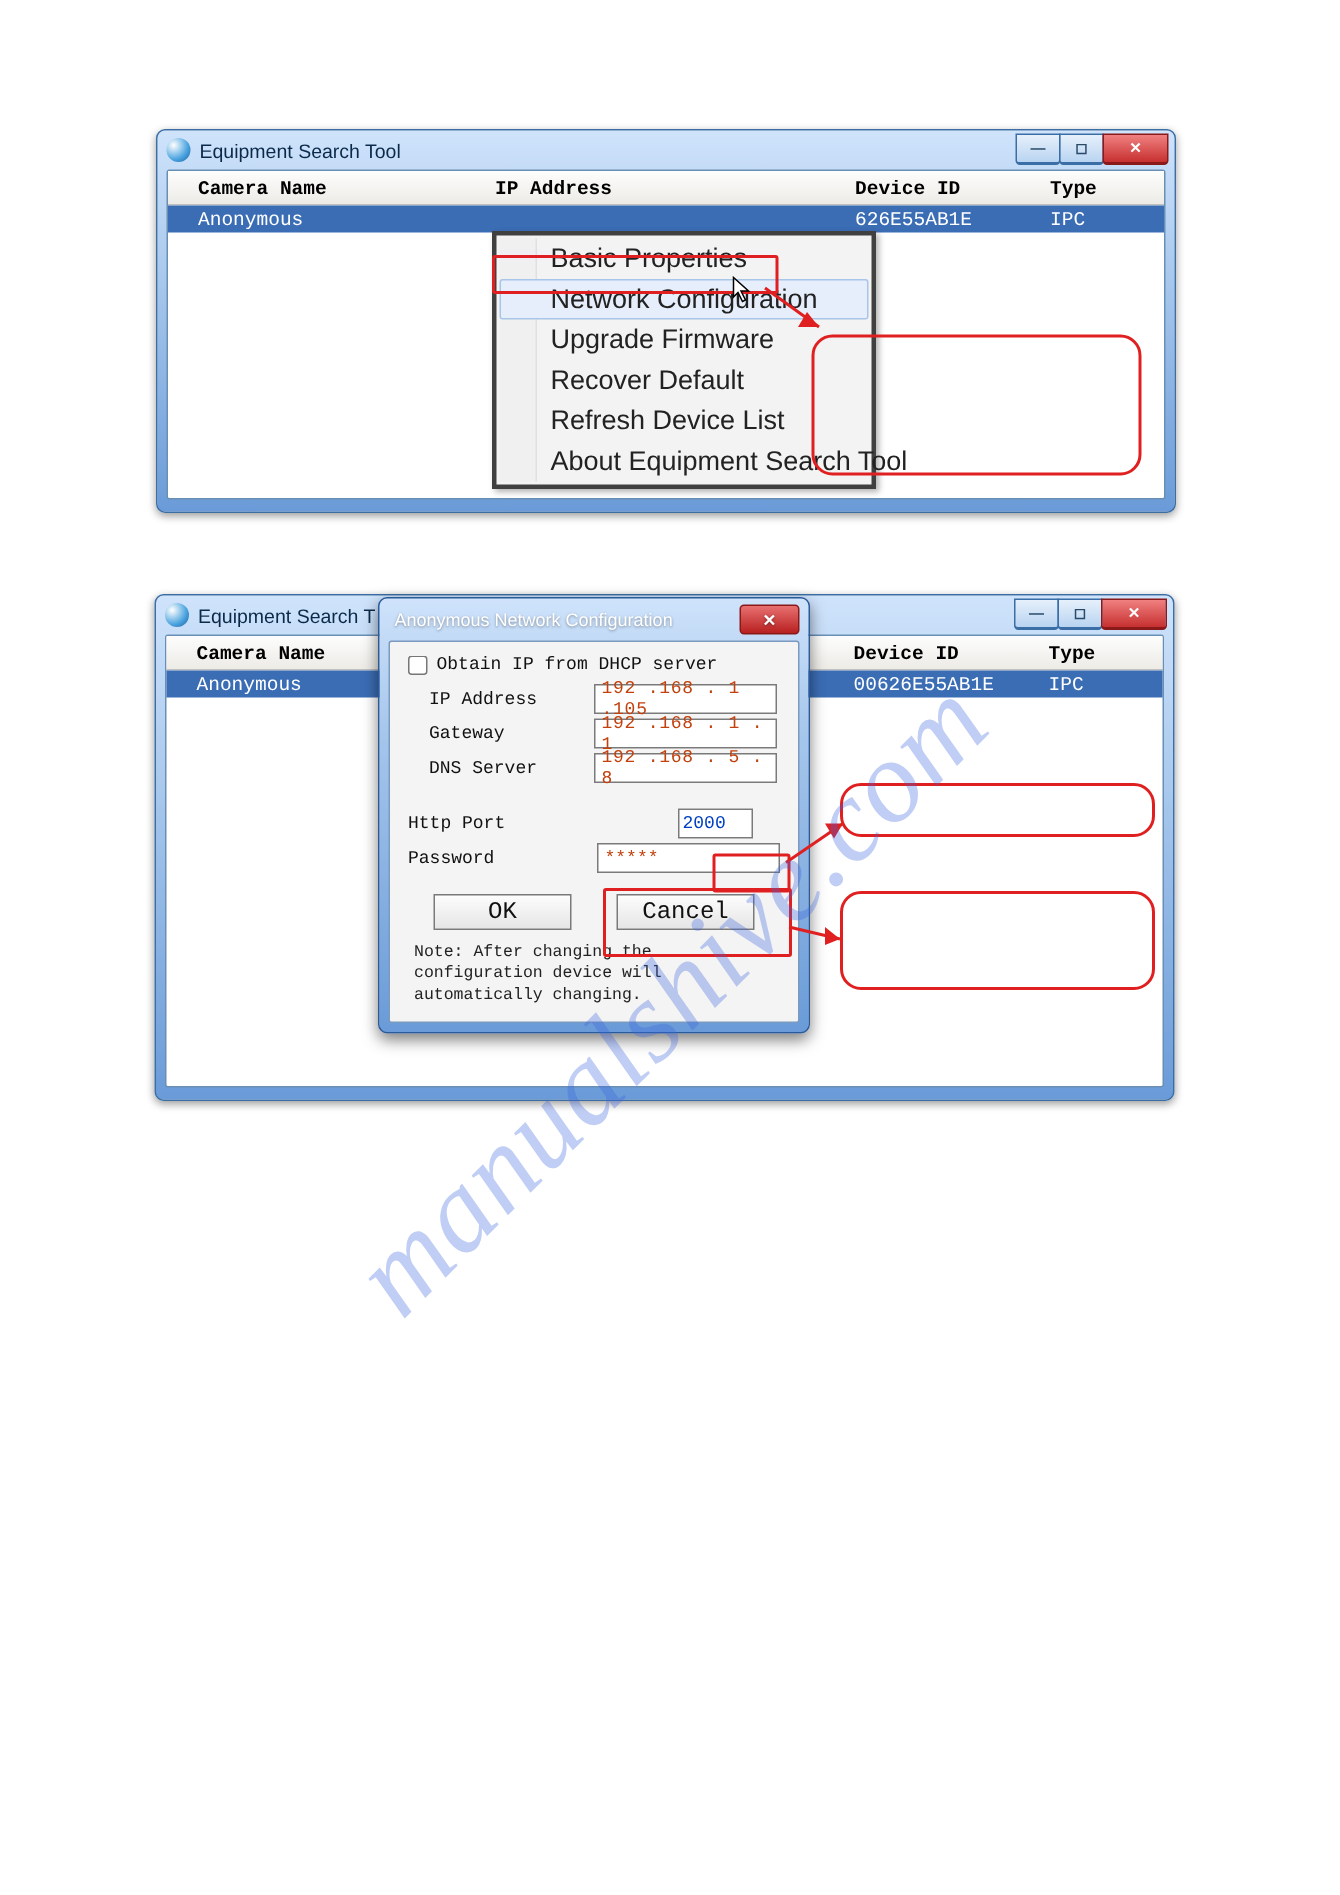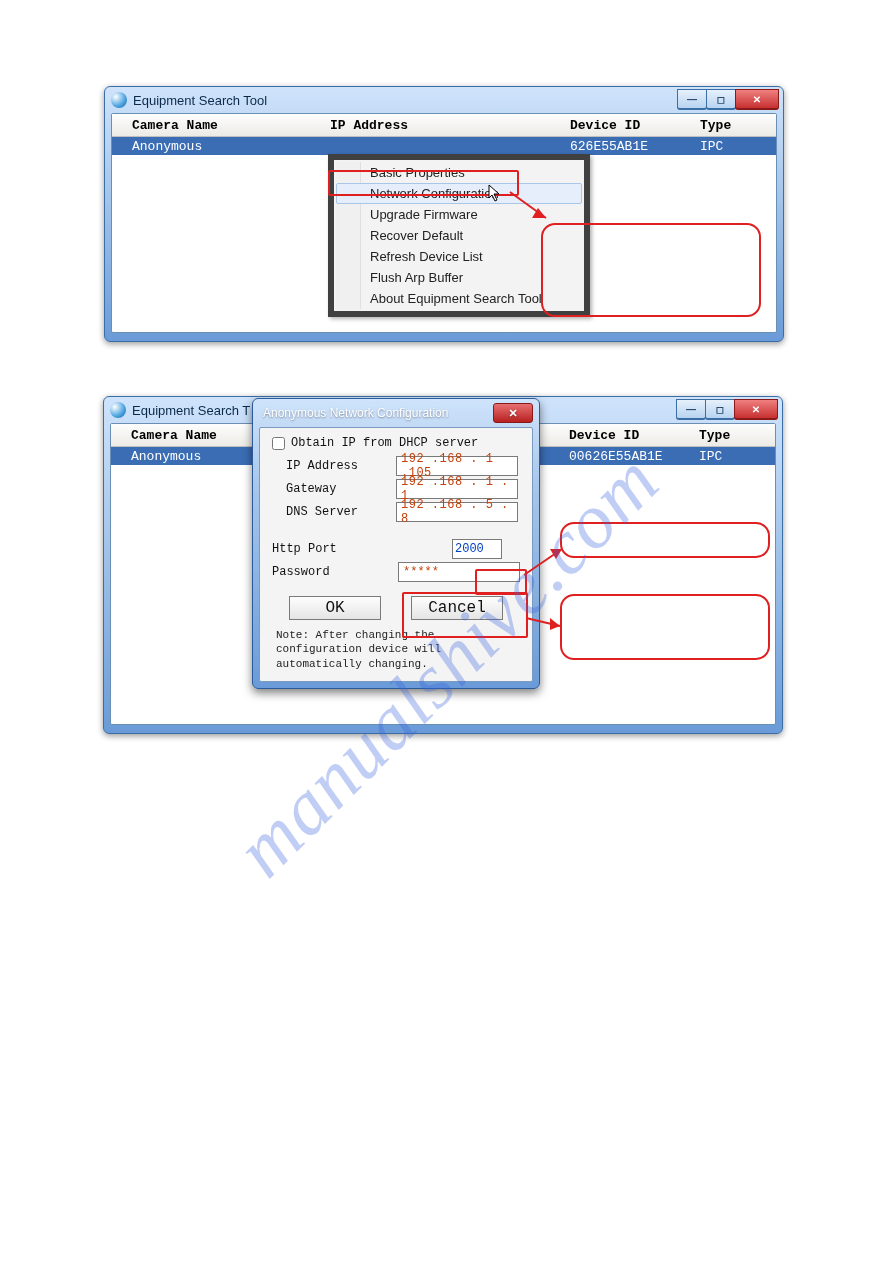--- a/index.html
+++ b/index.html
@@ -98,24 +98,24 @@
   .col-name  { width: 210px; padding-left: 20px; }
   .col-ip    { width: 240px; }
   .col-dev   { width: 130px; }
   .col-type  { width: 80px; }
   .grid-body { height: 200px; }
 
   
   .context-menu {
     position: absolute;
     background: #f3f3f3;
-    border: 6px solid #404040;
+    border: 3px solid #404040;
     box-shadow: 2px 2px 4px rgba(0,0,0,0.3);
     padding: 2px;
-    font-size: 13px;
+    font-size: 18px;
     color: #222;
   }
   .context-menu .menu-gutter {
     position: absolute;
     left: 2px; top: 2px; bottom: 2px;
     width: 24px;
     background: #f0f0f0;
     border-right: 1px solid #e0e0e0;
   }
   .menu-item {
@@ -290,21 +290,20 @@
         </div>
       </div>
 
       <div class="context-menu" style="left:216px; top:40px; width:246px;">
         <div class="menu-gutter"></div>
         <div class="menu-item"><span>Basic Properties</span></div>
         <div class="menu-item highlight"><span>Network Configuration</span></div>
         <div class="menu-item"><span>Upgrade Firmware</span></div>
         <div class="menu-item"><span>Recover Default</span></div>
         <div class="menu-item"><span>Refresh Device List</span></div>
-        <div class="menu-item"><span>Flush Arp Buffer</span></div>
         <div class="menu-item"><span>About Equipment Search Tool</span></div>
       </div>
     </div>
   </div>
 
   <div class="redbox" style="left:328px; top:170px; width:187px; height:22px;"></div>
 
   <svg class="cursor-ptr" style="left:488px; top:184px;" viewBox="0 0 14 18">
     <path d="M1 1 L1 14 L4 11 L7 17 L9 16 L6 10 L11 10 Z" fill="#fff" stroke="#000" stroke-width="1"></path>
   </svg>

